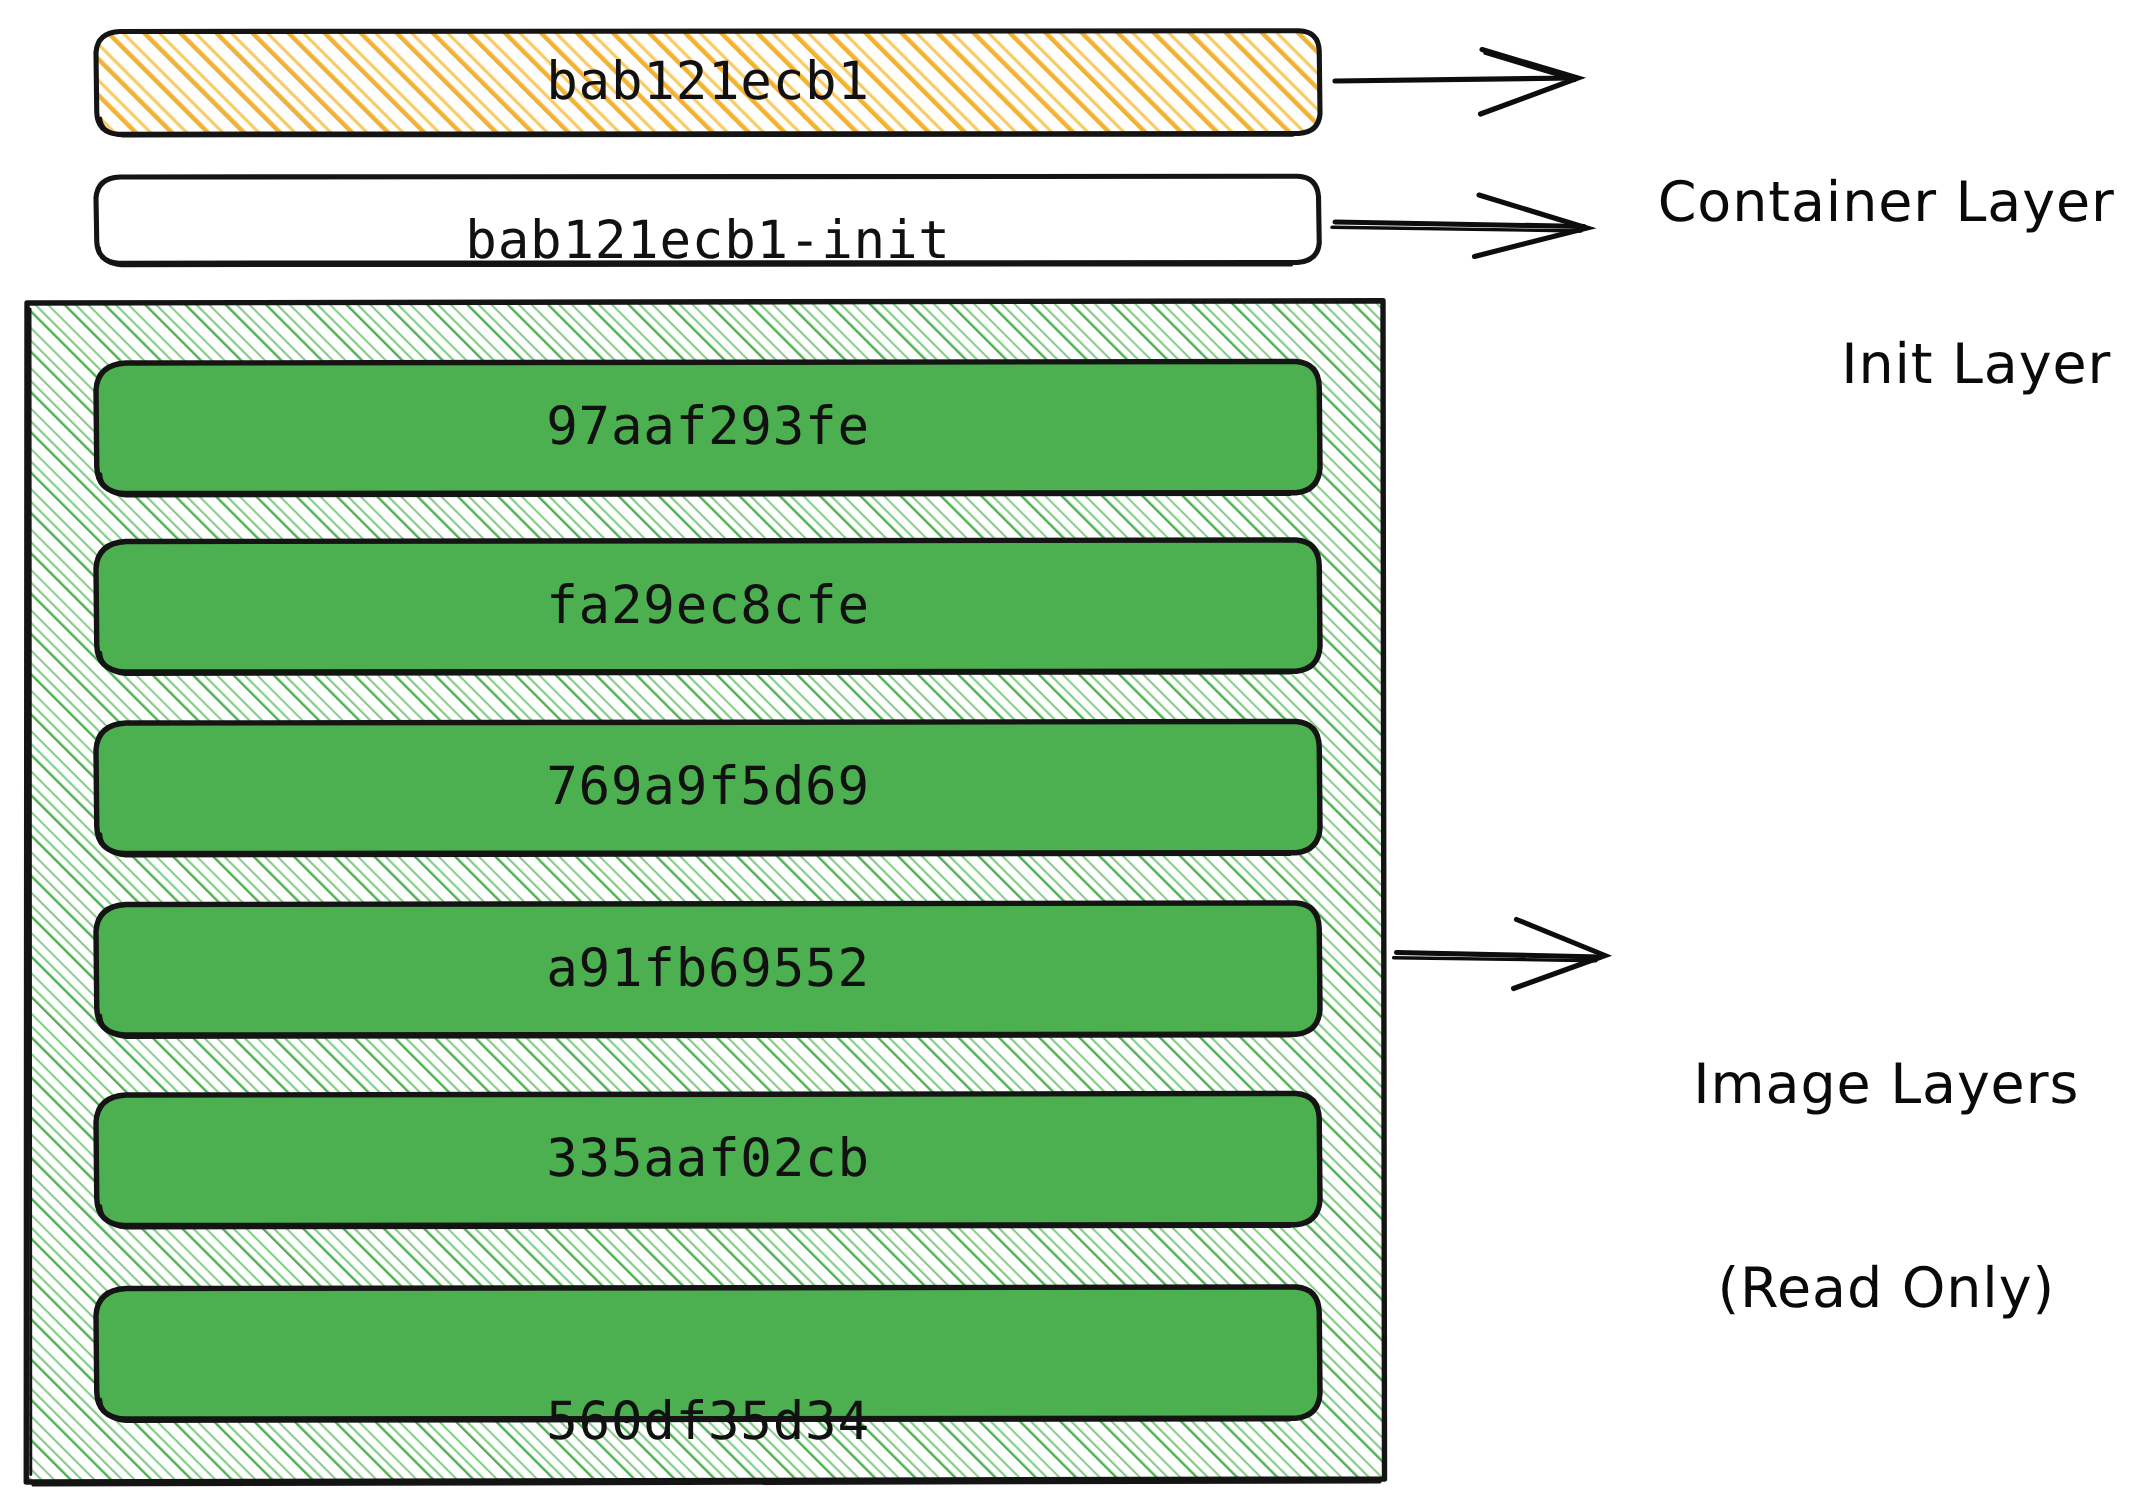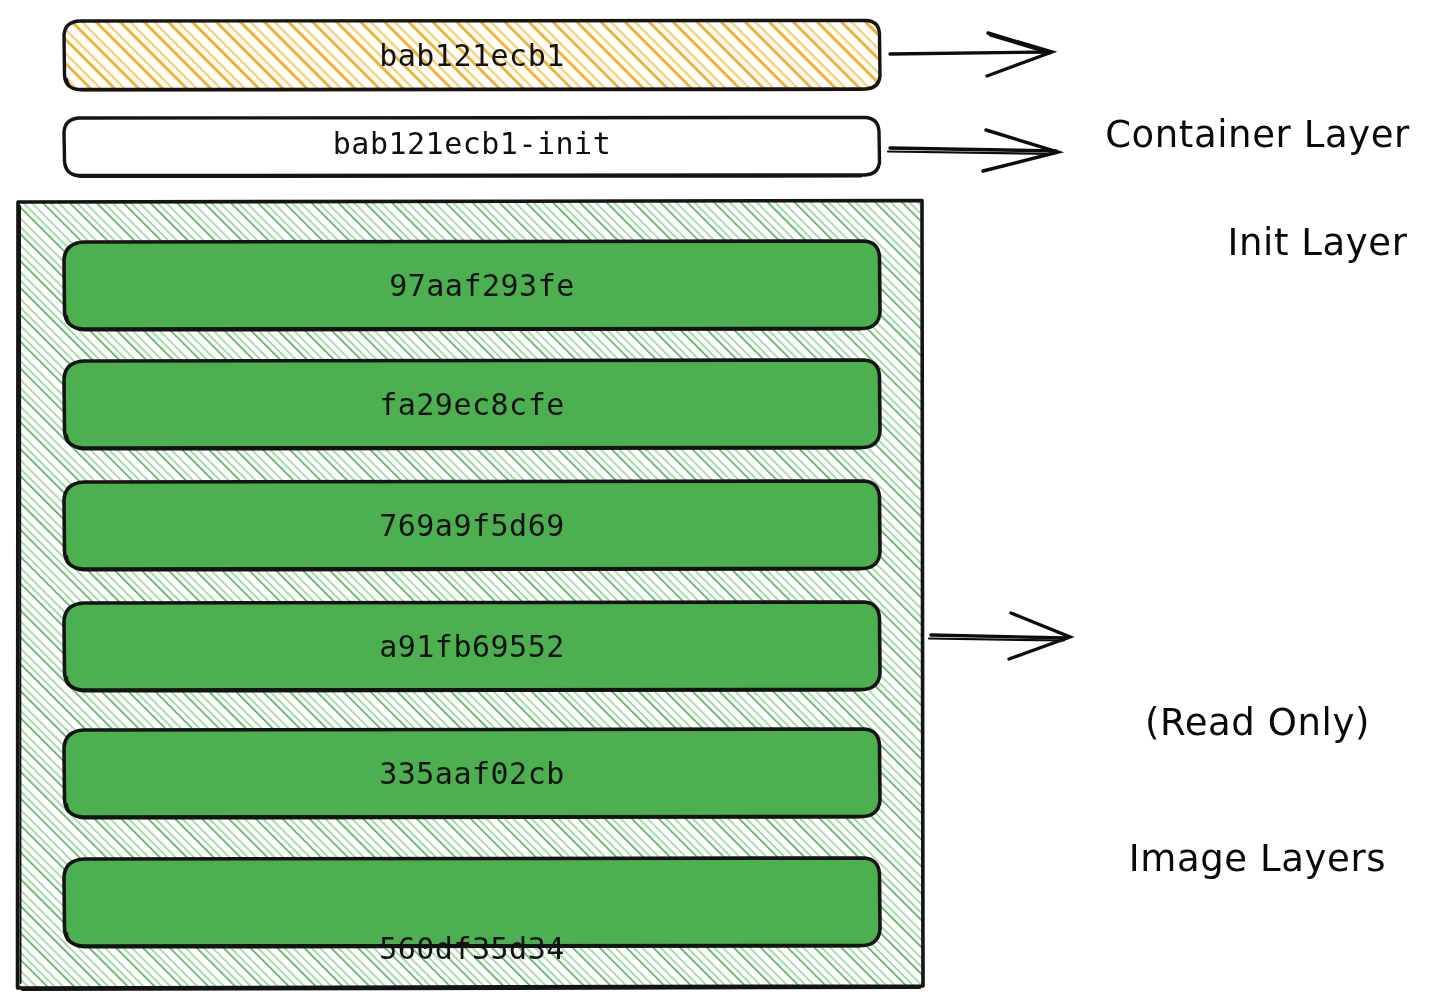--- a/index.html
+++ b/index.html
@@ -22,44 +22,44 @@
     height: 1008px;
   }
 
   
   .box-label {
     position: absolute;
     display: flex;
     align-items: center;
     justify-content: center;
     font-family: "DejaVu Sans Mono", monospace;
-    font-size: 30px;
+    font-size: 35px;
     letter-spacing: 0.5px;
     color: #111111;
     white-space: nowrap;
     pointer-events: none;
   }
 
   .annot {
     position: absolute;
     font-family: "DejaVu Sans", sans-serif;
     font-size: 37px;
     line-height: 1.22;
     color: #0a0a0a;
     text-align: center;
     white-space: pre;
     letter-spacing: 0.6px;
   }
 
   
   #container-layer-box { left: 64px;  top: 20px;  width: 816px; height: 70px; }
-  #init-layer-box      { left: 64px;  top: 114px; width: 816px; height: 58px; }
+  #init-layer-box      { left: 64px;  top: 132px; width: 816px; height: 58px; }
 
   .image-layer-box { left: 64px; width: 816px; height: 88px; }
-  #img-layer-0 { top: 241px; margin-left: 10px; }
+  #img-layer-0 { top: 241px; }
   #img-layer-1 { top: 360px; }
   #img-layer-2 { top: 481px; }
   #img-layer-3 { top: 602px; }
   #img-layer-4 { top: 729px; }
   #img-layer-5 { top: 904px; }
 
   #annot-container { left: 1085px; top: 22px;  width: 345px; }
   #annot-init      { left: 1145px; top: 130px; width: 345px; }
   #annot-image     { left: 1085px; top: 610px; width: 345px; }
 </style>
@@ -174,15 +174,15 @@
 
 <div class="annot" id="annot-container">
   <div>Container Layer</div>
 </div>
 
 <div class="annot" id="annot-init">
   <div>Init Layer</div>
 </div>
 
 <div class="annot" id="annot-image">
+  <div>Image Layers</div>
   <div>(Read Only)</div>
-  <div>Image Layers</div>
 </div>
 
 </body></html>

